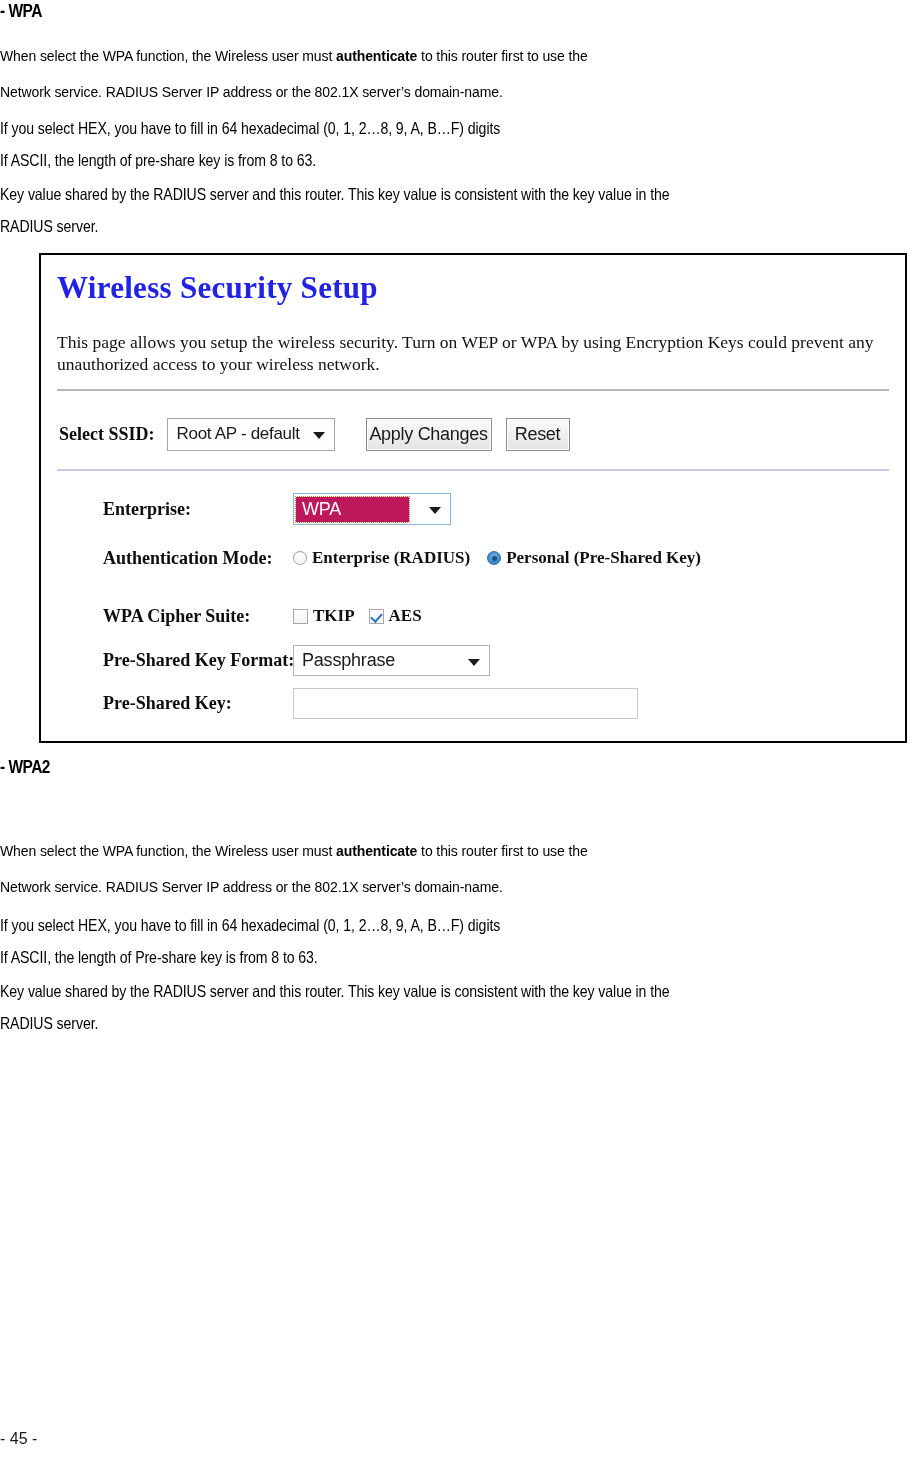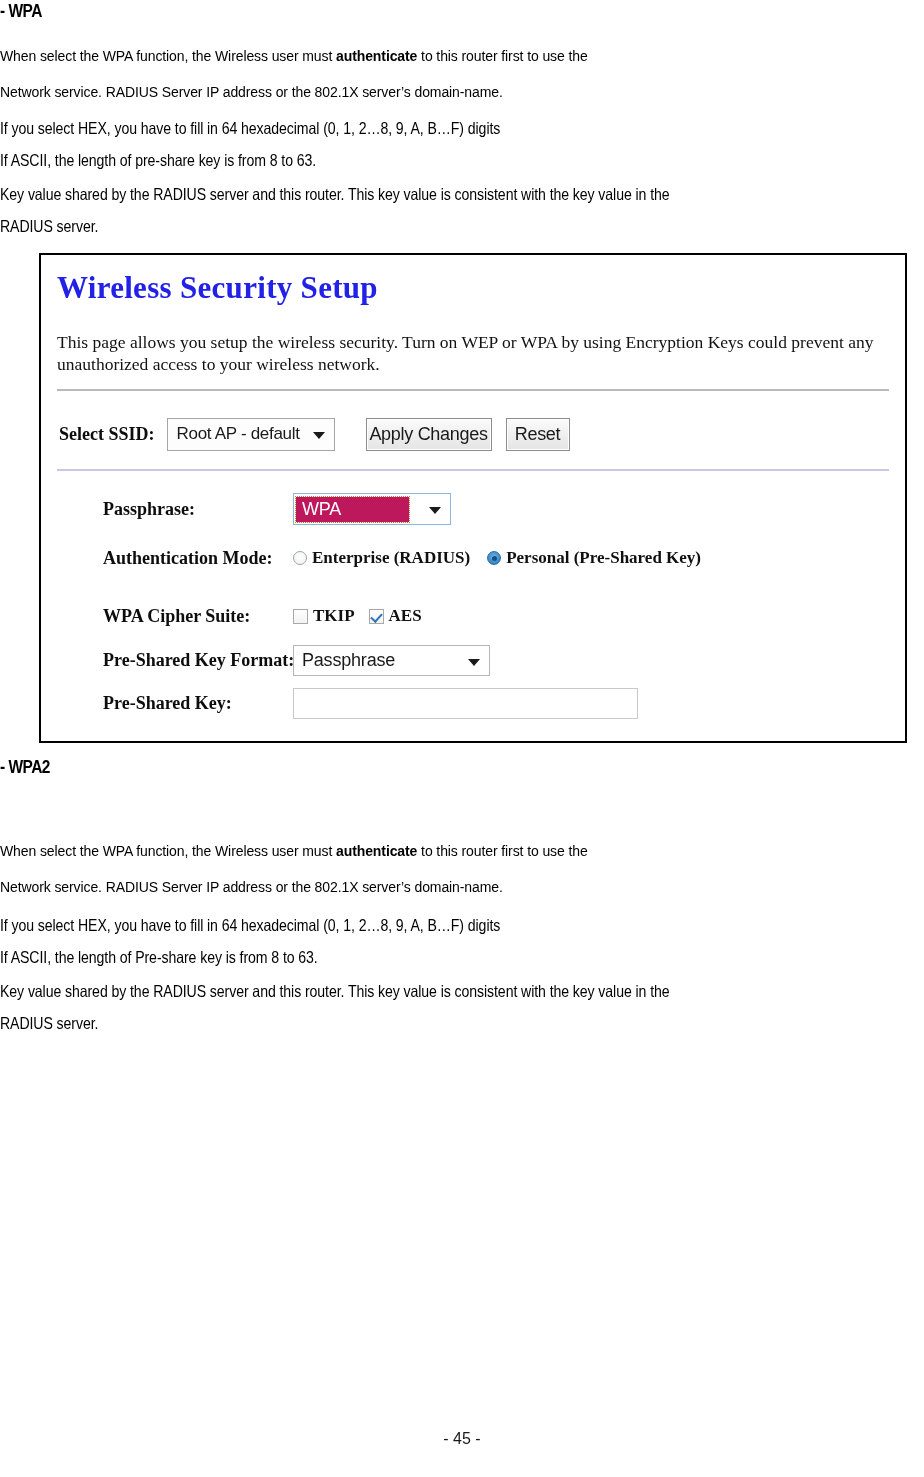--- a/index.html
+++ b/index.html
@@ -280,21 +280,20 @@
     height: 31px;
     border: 1px solid #c9c9c9;
     background: #ffffff;
   }
 
   .page-footer {
     position: absolute;
     left: 0;
     top: 1430px;
     width: 924px;
-    text-align: center;
     font-family: "Liberation Sans", sans-serif;
     font-size: 16px;
     color: #1a1a1a;
   }
 </style>
 </head>
 <body>
 
 <div class="doc" style="top:0px;">
   <h2 class="sec-heading">- WPA</h2>
@@ -337,21 +336,21 @@
       <div class="btn btn-apply">Apply Changes</div>
       <div class="btn btn-reset">Reset</div>
     </div>
 
     <div style="height:18px;"></div>
     <hr class="hr-lav">
 
     <div class="form-grid">
 
       <div class="frow" style="margin-top:16px;">
-        <div class="fl">Passphrase:</div>
+        <div class="fl">Enterprise:</div>
         <div class="fv">
           <div class="enc-select">
             <div class="enc-hl">WPA</div>
             <span class="caret"></span>
           </div>
         </div>
       </div>
 
       <div class="frow" style="margin-top:18px;">
         <div class="fl">Authentication Mode:</div>

